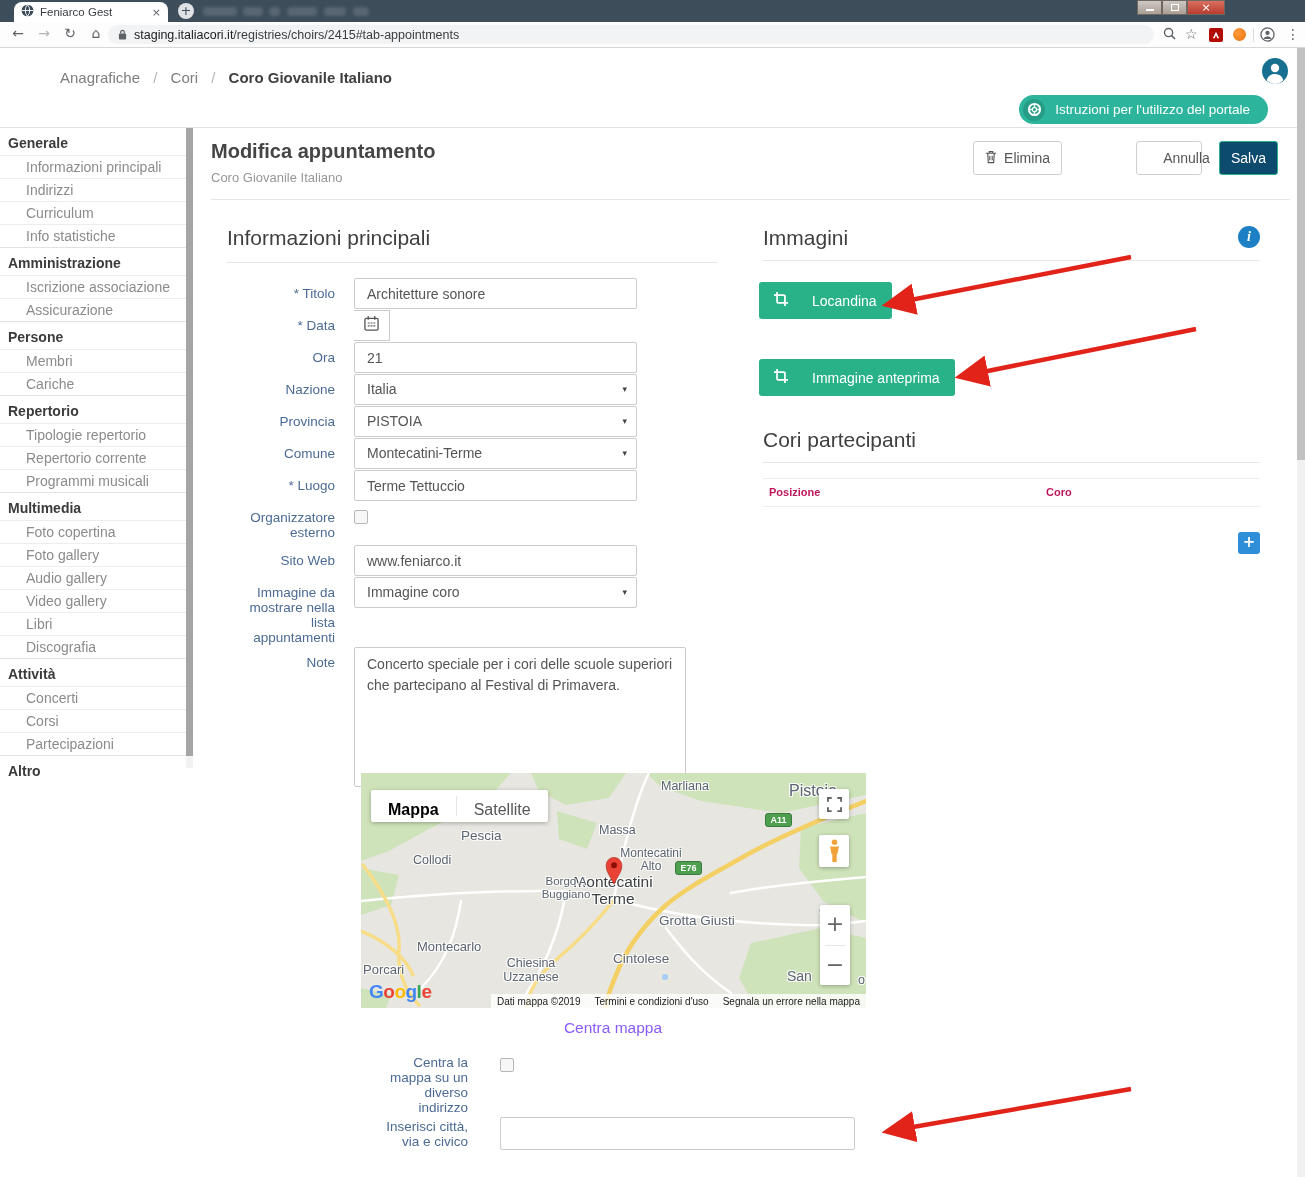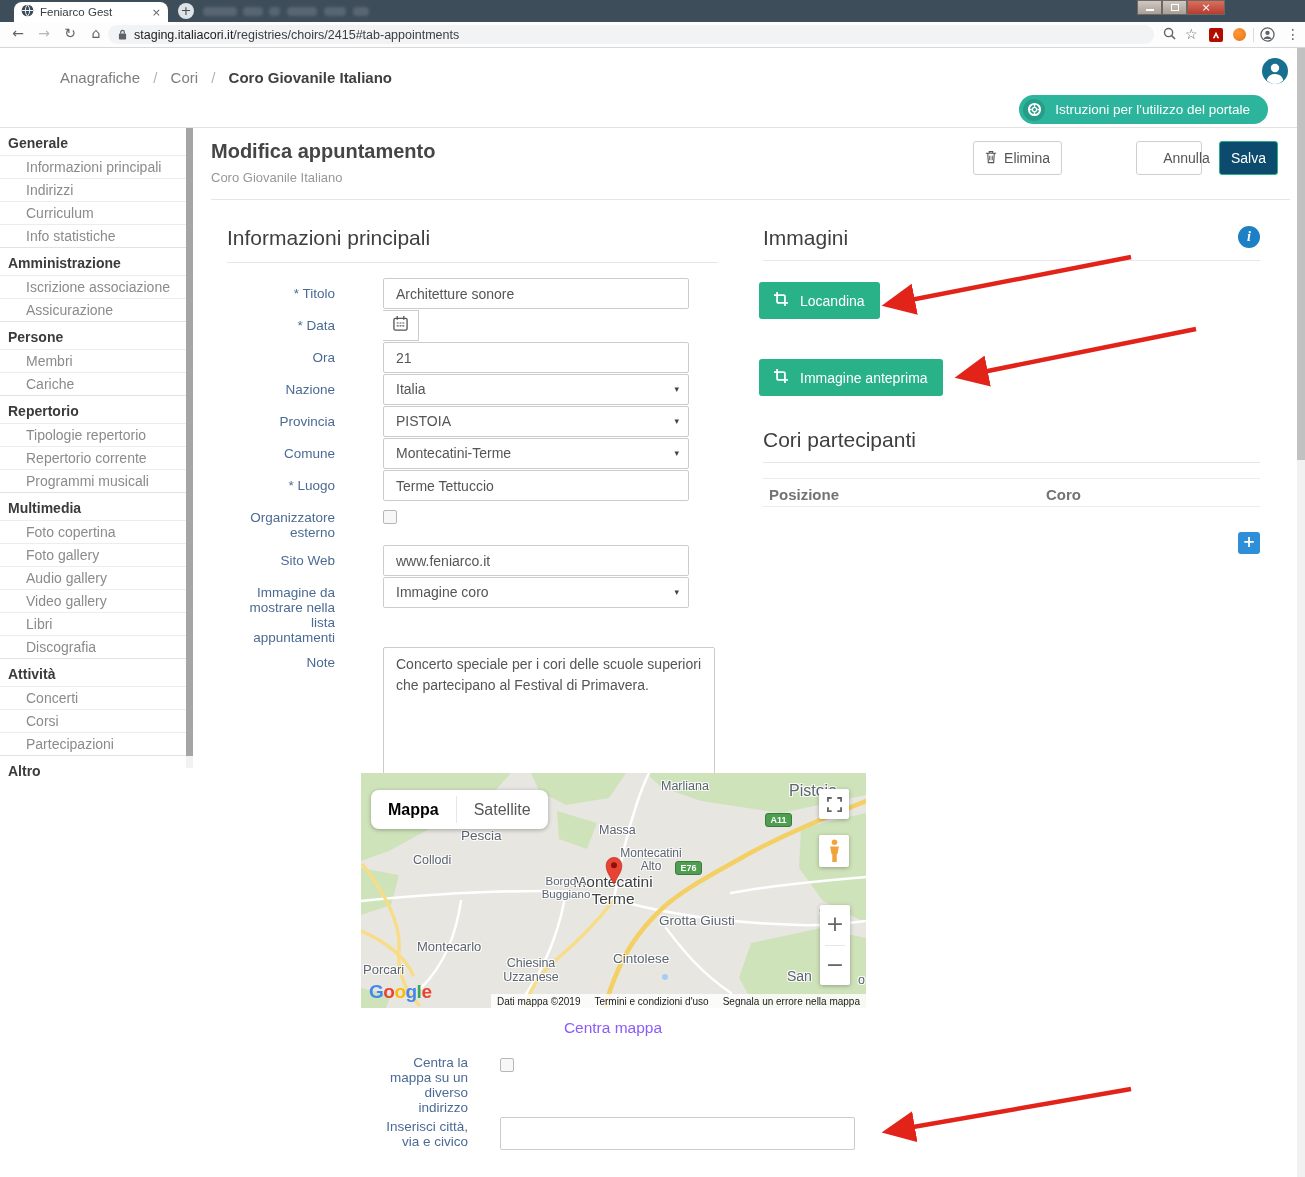--- a/index.html
+++ b/index.html
@@ -71,21 +71,21 @@
   .btn-ann { position:absolute; left:1136px; top:141px; width:66px;padding-left:48px; }
   .btn-sal { position:absolute; left:1219px; top:141px; width:59px; }
   .titleline { position:absolute; left:211px; top:199px; width:1079px; height:1px; background:#e6e6e6; }
 
   
   .formcol { position:absolute; left:227px; top:226px; width:491px; }
   .sectitle { font-size:21px; font-weight:400; color:#3f3f3f; padding-bottom:12px;
               border-bottom:1px solid #e7e7e7; margin-bottom:15px; }
   .frow { display:flex; align-items:flex-start; margin-bottom:1px; }
   .flabel { width:108px; flex:none; text-align:right; color:#4b6b94; font-size:13.5px; line-height:15px; padding-top:8px; }
-  .ffield { margin-left:48px; width:306px; flex:none; position:relative; }
+  .ffield { margin-left:19px; width:283px; flex:none; position:relative; }
   .inp { width:100%; height:31px; border:1px solid #ccc; border-radius:2px; padding:0 12px;
          font-size:14px; color:#555; font-family:"Liberation Sans", sans-serif; background:#fff; }
   .seldiv { width:100%; height:31px; border:1px solid #ccc; border-radius:2px; padding:0 26px 0 12px;
             font-size:14px; color:#555; line-height:29px; background:#fff; position:relative; cursor:pointer;
             white-space:nowrap; overflow:hidden; }
   .seldiv .caret { position:absolute; right:9px; top:0; line-height:29px; font-size:9px; color:#444; }
   .dategroup { display:flex; }
   .dategroup .inp { width:257px; }
   .date-addon { width:36px; height:31px; border:1px solid #ccc; border-left:none; background:#fff;
                 display:flex; align-items:center; justify-content:center; cursor:pointer; }
@@ -97,46 +97,46 @@
         background-size:9px 9px; background-repeat:no-repeat; background-position:bottom right; }
 
   
   .rightcol { position:absolute; left:763px; top:226px; width:497px; }
   .rtitle { display:flex; justify-content:space-between; align-items:flex-start;
             border-bottom:1px solid #e7e7e7; padding-bottom:10px; }
   .rtitle .t { font-size:21px; font-weight:400; color:#3f3f3f; }
   .infodot { width:22px; height:22px; border-radius:50%; background:#1d80c4; color:#fff; font-weight:bold;
              font-size:14px; display:flex; align-items:center; justify-content:center; cursor:pointer;
              font-family:"Liberation Serif", serif; font-style:italic; }
-  .gbtn { position:absolute; left:-4px; display:inline-flex; align-items:center; gap:12px; height:37px;
+  .gbtn { position:absolute; left:-4px; display:inline-flex; align-items:center; gap:24px; height:37px;
           background:#29b287; border:none; border-radius:3px; color:#fff; font-size:14px; padding:0 15px;
           cursor:pointer; font-family:"Liberation Sans", sans-serif; }
   .cptitle { position:absolute; left:0; top:202px; width:497px; font-size:21px; font-weight:400; color:#3f3f3f;
              border-bottom:1px solid #e7e7e7; padding-bottom:10px; }
   .cphead { position:absolute; left:0; top:252px; width:497px; height:29px; border-top:1px solid #ececec;
-            border-bottom:1px solid #ececec; font-size:15px; font-weight:bold; color:#737373; }
+            border-bottom:1px solid #ececec; font-size:11px; font-weight:bold; color:#be185d; }
   .cphead .c1 { position:absolute; left:6px; top:7px; }
   .cphead .c2 { position:absolute; left:283px; top:7px; }
   .addbtn { position:absolute; left:475px; top:306px; width:22px; height:22px; background:#2e8ed8;
             border-radius:3px; color:#fff; font-size:15px; font-weight:bold; text-align:center;
             line-height:21px; cursor:pointer; }
 
   
   .map { position:absolute; left:361px; top:773px; width:505px; height:235px; overflow:hidden; background:#e8e6e1; }
   .map svg.base { position:absolute; left:0; top:0; }
   .town { position:absolute; color:#5b6470; white-space:pre-line; text-align:center;
           text-shadow:-1px -1px 0 rgba(255,255,255,.85), 1px -1px 0 rgba(255,255,255,.85),
                       -1px 1px 0 rgba(255,255,255,.85), 1px 1px 0 rgba(255,255,255,.85); line-height:1.12; }
   .town.ctr { transform:translateX(-50%); }
   .town.big { color:#3c4043; }
   .shield { position:absolute; width:27px; height:14px; background:#4d9e4f; border:1px solid #3c7b3e;
             border-radius:3px; color:#fff; font-size:9px; font-weight:bold; text-align:center; line-height:12px; }
   .marker { position:absolute; left:242px; top:82px; width:22px; height:30px; }
-  .mapsel { position:absolute; left:10px; top:17px; height:39px; display:flex; background:#fff;
-            box-shadow:0 1px 4px rgba(0,0,0,.3); border-radius:8px; }
+  .mapsel { position:absolute; left:10px; top:17px; height:32px; display:flex; background:#fff;
+            box-shadow:0 1px 4px rgba(0,0,0,.3); border-radius:2px; }
   .mapsel .cell { padding:0 17px; font-size:16px; line-height:40px; color:#565656; cursor:pointer; }
   .mapsel .cell.on { font-weight:bold; color:#000; }
   .mapsel .div { width:1px; background:#e6e6e6; margin:6px 0; }
   .sqbtn { position:absolute; background:#fff; box-shadow:0 1px 4px rgba(0,0,0,.3); border-radius:2px;
            display:flex; align-items:center; justify-content:center; cursor:pointer; }
   .fsbtn { left:458px; top:16px; width:30px; height:30px; }
   .pegman { left:458px; top:62px; width:30px; height:32px; }
   .zoomctl { position:absolute; left:459px; top:132px; width:30px; height:80px; background:#fff;
              box-shadow:0 1px 4px rgba(0,0,0,.3); border-radius:2px; }
   .zoomctl .z { height:40px; font-size:22px; color:#666; text-align:center; line-height:38px; cursor:pointer; }

